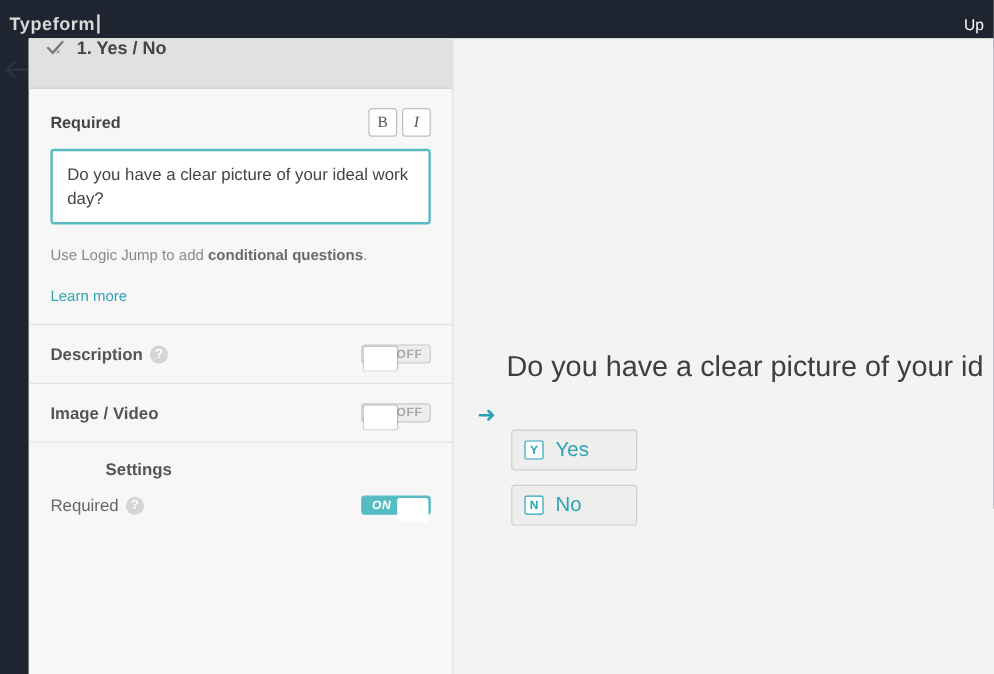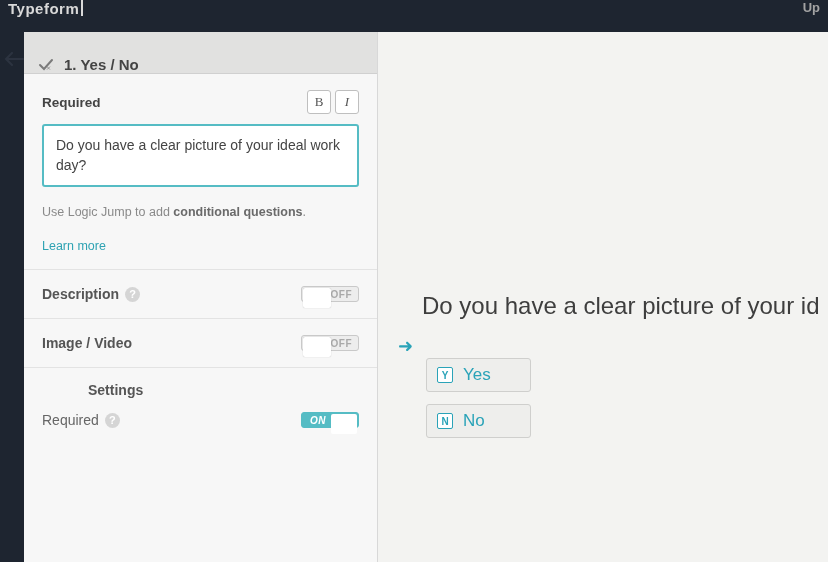--- a/index.html
+++ b/index.html
@@ -4,37 +4,37 @@
 <style>
 * { box-sizing: border-box; margin: 0; padding: 0; }
 body {
   width: 828px; height: 562px; overflow: hidden;
   font-family: -apple-system, "Helvetica Neue", Arial, sans-serif;
   background: #1e2530;
   position: relative;
 }
 .topbar {
   height: 40px; background: #1e2530; color: #d9d9d9;
-  display: flex; padding: 0 8px;
+  display: flex; align-items: center; padding: 0 8px;
   font-size: 15px;
 }
 .brand { font-weight: 700; letter-spacing: .5px; }
 .brand-cursor { display:inline-block; width:2px; height:16px; background:#d9d9d9; vertical-align:middle; margin-left:2px;}
-.upgrade { margin-left: auto; color: #a3a3a3; font-size: 13px; font-weight:700;}
+.upgrade { margin-left: auto; color: #ffffff; font-size: 13px; font-weight:400;}
 .workspace {
   position: absolute; left: 24px; top: 32px; right: 0; bottom: 0;
   background: #fff; display: flex;
 }
 
 .editor {
   width: 354px; background: #f7f7f7; border-right: 1px solid #d8d8d8;
   display: flex; flex-direction: column;
 }
 .editor-header {
-  background: #e1e1e0; height: 42px; display: flex; align-items: flex-end;
+  background: #e1e1e0; height: 42px; display: flex; align-items: flex-start;
   padding: 0 14px; gap: 10px; border-bottom: 1px solid #d0d0d0;
 }
 .qtype-icon { width: 16px; height: 16px; position: relative; }
 .qtype-icon svg { width:16px; height:16px; }
 .editor-title { font-size: 15px; font-weight: 700; color: #444; }
 .section {
   padding: 16px 18px; border-bottom: 1px solid #e3e3e3;
 }
 .section.row {
   display: flex; align-items: center; justify-content: space-between;

